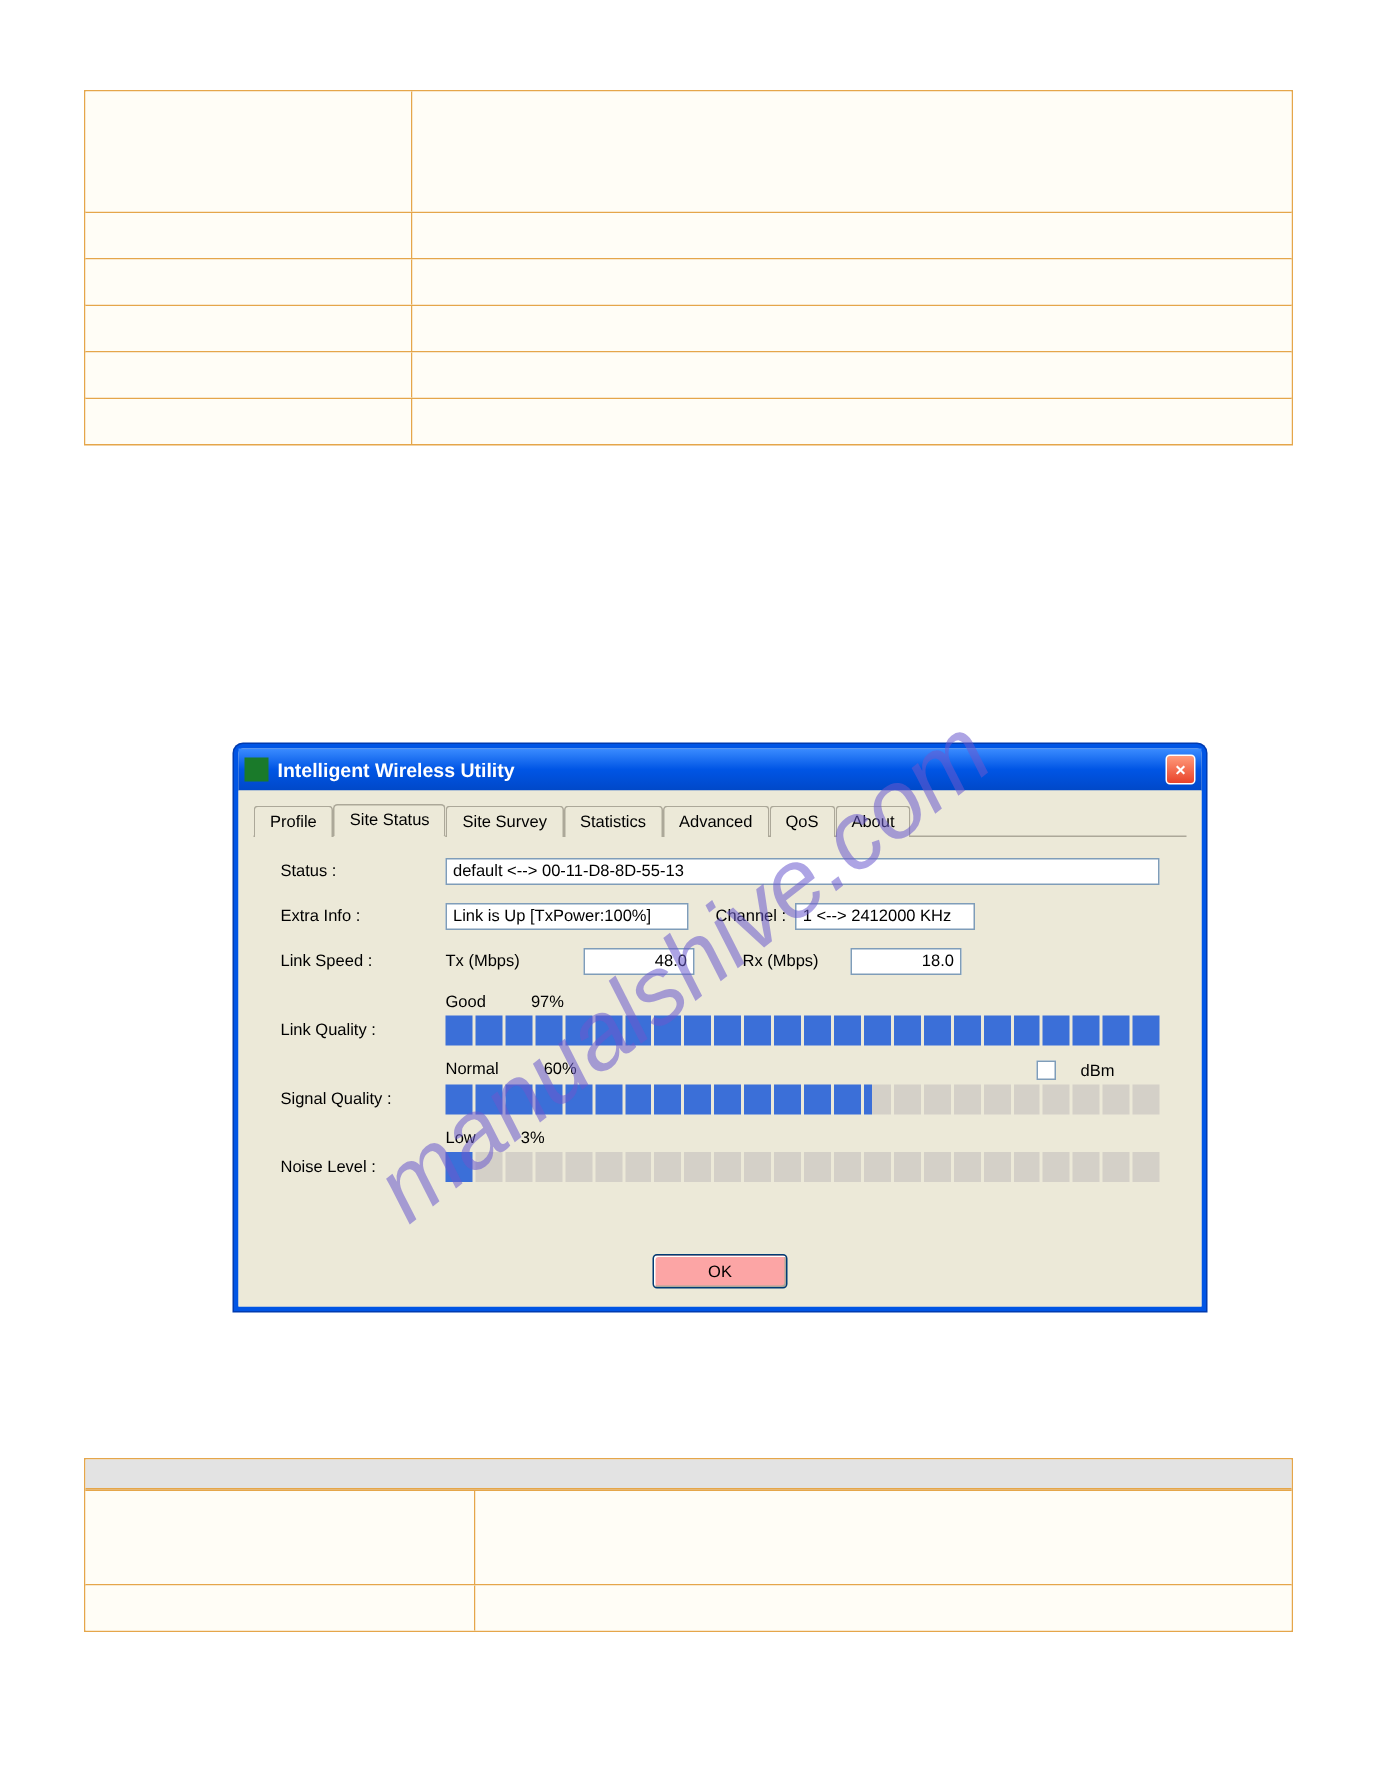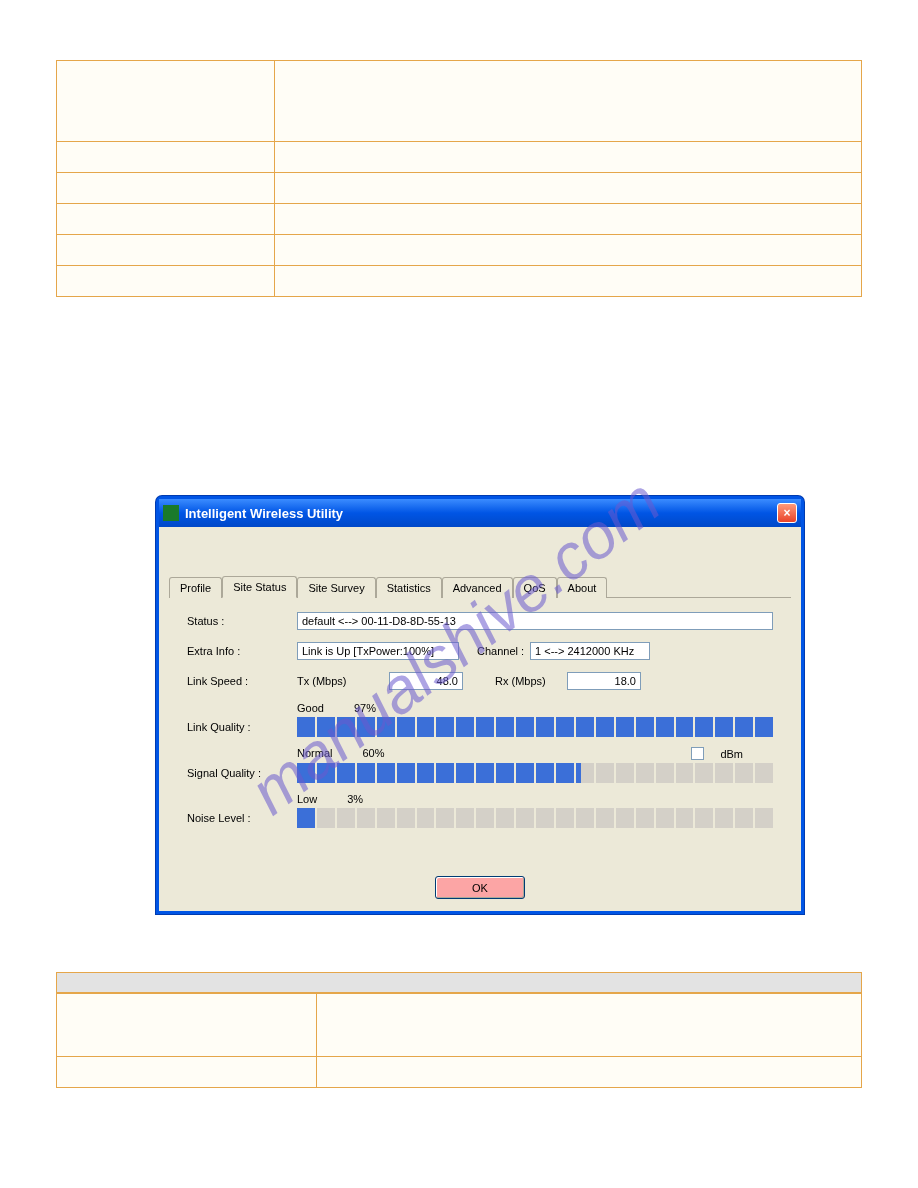--- a/index.html
+++ b/index.html
@@ -113,21 +113,20 @@
   padding: 8px 10px 12px 10px;
   background: #ece9d8;
 }
 
 
 .tabs {
   display: flex;
   align-items: flex-end;
   border-bottom: 1px solid #aca899;
   margin-bottom: 10px;
-  margin-top: 40px;
 }
 .tab {
   padding: 4px 10px 4px 10px;
   border: 1px solid #aca899;
   border-bottom: none;
   background: #ece9d8;
   margin-right: 0;
   font-size: 11px;
   border-radius: 3px 3px 0 0;
   position: relative;

